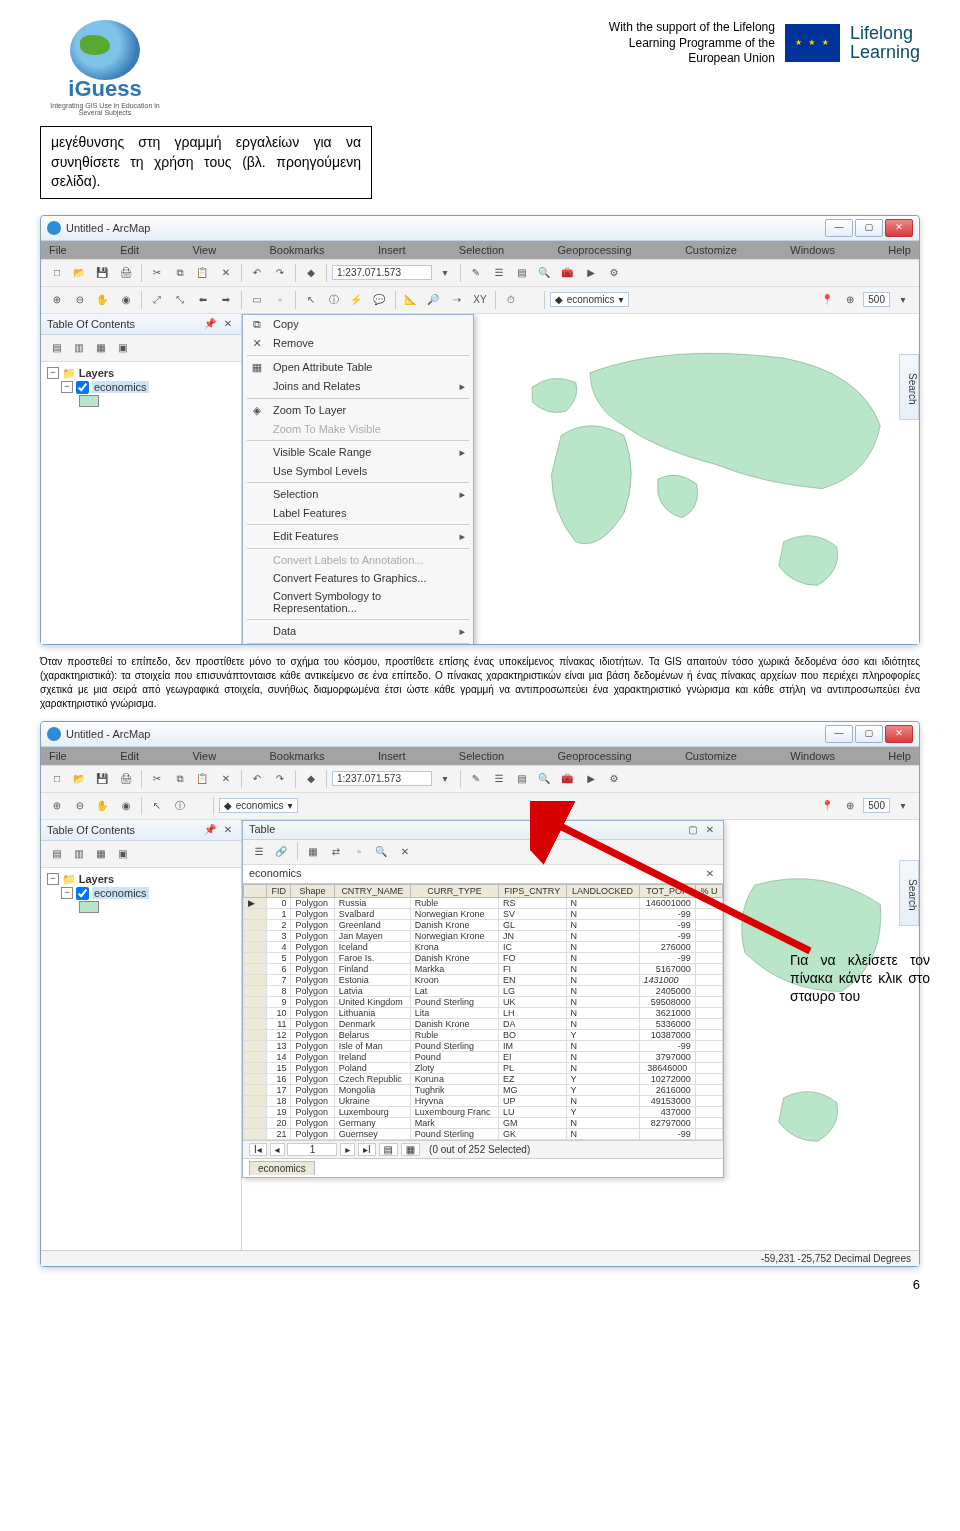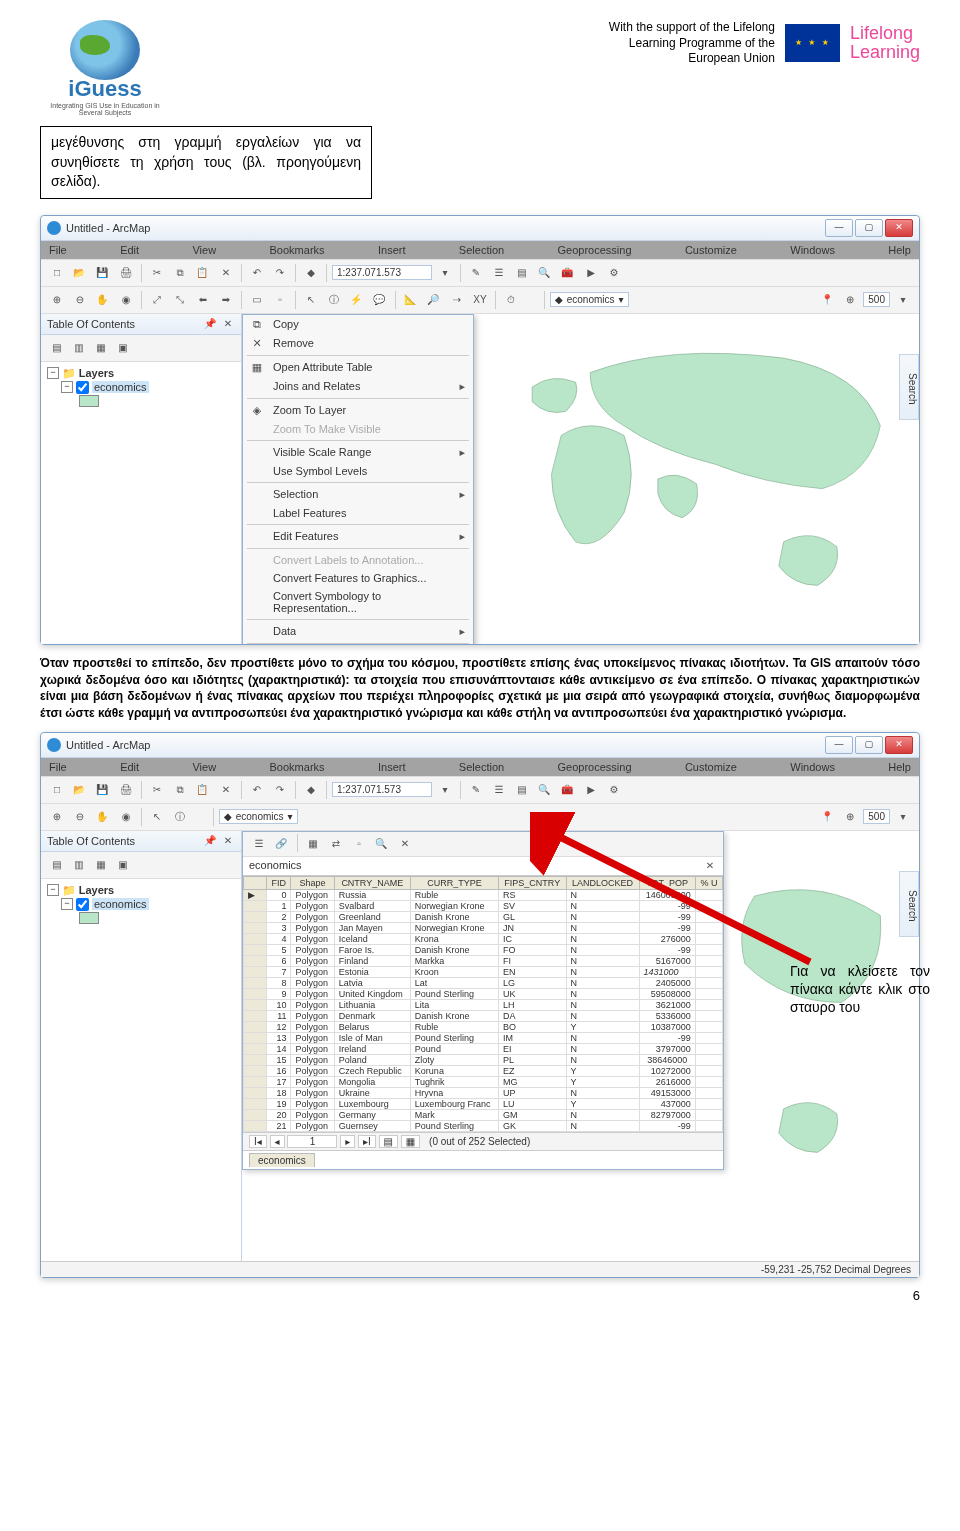--- a/index.html
+++ b/index.html
@@ -70,38 +70,37 @@
   }
   .eu-flag::after {
     content: "★ ★ ★";
     position: absolute;
     color: #ffcc00;
     font-size: 8px;
     top: 14px; left: 10px;
     letter-spacing: 2px;
   }
   .lifelong {
-    color: #ec4899;
+    color: #0c4a6e;
     font-size: 18px;
     line-height: 1.1;
   }
   .box {
     border: 1px solid #000;
     padding: 6px 10px;
     width: 310px;
     font-size: 14px;
     line-height: 1.4;
     text-align: justify;
   }
   .para {
-    font-size: 12px;
+    font-size: 10px;
     line-height: 1.4;
     text-align: justify;
     margin: 8px 0;
-    font-weight: bold;
   }
   .arcmap-window {
     border: 1px solid #7da2c9;
     border-radius: 4px;
     background: #f4f4f4;
     margin: 10px 0;
     box-shadow: 0 2px 6px rgba(0,0,0,0.2);
     font-size: 11px;
     font-family: "Segoe UI", Tahoma, sans-serif;
     color: #333;
@@ -765,20 +764,27 @@
             <svg viewBox="0 0 700 430" preserveAspectRatio="xMidYMid meet">
               <rect width="700" height="430" fill="#ffffff"></rect>
               <g fill="#b9e6c8" stroke="#7aa585" stroke-width="0.6">
                 <path d="M530 60 Q600 40 660 80 Q665 140 620 170 Q560 170 520 130 Q510 90 530 60 Z"></path>
                 <path d="M560 280 Q590 265 615 285 Q620 310 595 325 Q570 325 555 305 Z"></path>
               </g>
             </svg>
           </div>
 
           <div class="table-panel" id="attr-table" style="left:0px; top:0px; width:480px;">
+            <div class="tp-header">
+              <span>Table</span>
+              <span>
+                <span class="tbtn" style="width:12px;height:12px">▢</span>
+                <span class="tbtn" style="width:12px;height:12px">✕</span>
+              </span>
+            </div>
             <div class="tp-toolbar">
               <span class="tbtn">☰</span>
               <span class="tbtn">🔗</span>
               <span class="sep"></span>
               <span class="tbtn">▦</span>
               <span class="tbtn">⇄</span>
               <span class="tbtn">▫</span>
               <span class="tbtn">🔍</span>
               <span class="tbtn">✕</span>
             </div>

